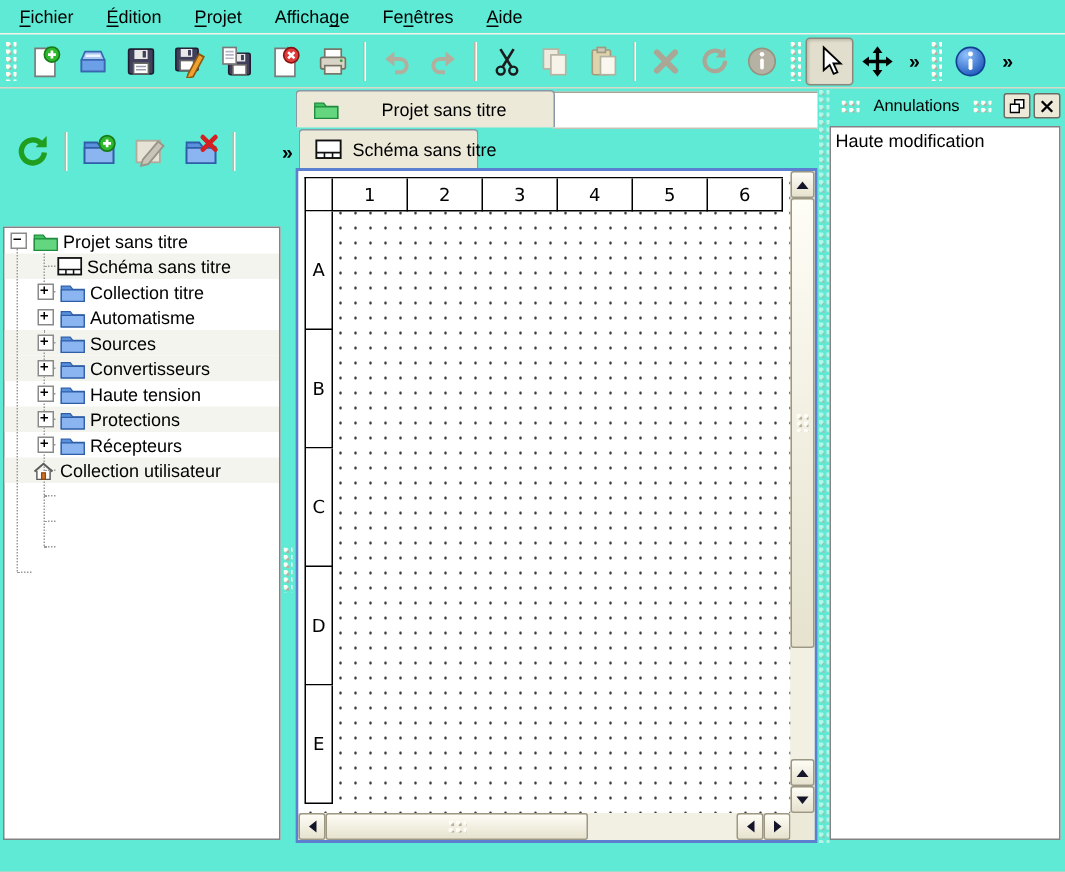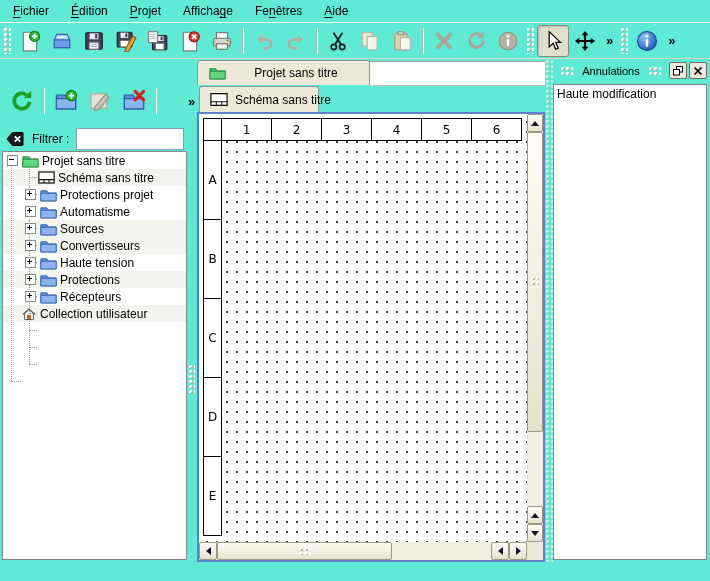--- a/index.html
+++ b/index.html
@@ -337,30 +337,20 @@
             <path d="M2 5h7l2 2.5h7V16.5H2z" fill="#5a91dd" stroke="#2f5ea8"></path>
             <path d="M2 8h16v8.5H2z" fill="#8ab5f0" stroke="#2f5ea8"></path>
             <path d="M11 2l7 7M18 2l-7 7" stroke="#d42020" stroke-width="2.6" stroke-linecap="round"></path>
           </svg>
         </span>
       </div>
       <div class="tb-sep"></div>
       <div class="tb-overflow" style="margin-left: 22px;">»</div>
     </div>
 
-  <div class="filter-row">
-    <span class="icon" style="width:20px;height:20px;" id="filter-clear">
-        <svg width="20" height="20" viewBox="0 0 20 20">
-          <path d="M7.5 3.5h9.5a1 1 0 0 1 1 1v11a1 1 0 0 1-1 1H7.5L2 10z" fill="#1a1a1a" stroke="#000"></path>
-          <path d="M9.8 7.3l5.4 5.4M15.2 7.3l-5.4 5.4" stroke="#fff" stroke-width="1.7"></path>
-        </svg>
-      </span>
-    <span>Filtrer :</span>
-    <input class="filter-input" type="text" value="" style="">
-  </div>
 
   <div class="tree">
     <div class="tree-inner" id="tree-inner">
         <div class="tree-row" style="padding-left: 4px;">
           <span class="expander">
             <span class="exp-h"></span>
           </span>
           <span class="ticon">
             <span class="icon" style="width:17px;height:16px">
               <svg width="17" height="14" viewBox="0 0 20 16">
@@ -389,21 +379,21 @@
             <span class="exp-v"></span>
           </span>
           <span class="ticon">
             <span class="icon" style="width:17px;height:16px">
               <svg width="17" height="14" viewBox="0 0 20 16">
                 <path d="M1 3h7l2 2.5h9V15H1z" fill="#5a91dd" stroke="#2f5ea8"></path>
                 <path d="M1 6h18v9H1z" fill="#8ab5f0" stroke="#2f5ea8"></path>
               </svg>
             </span>
           </span>
-          <span class="tlabel">Protections projet</span>
+          <span class="tlabel">Collection titre</span>
         </div>
         <div class="tree-row" style="padding-left: 22px;">
           <span class="expander">
             <span class="exp-h"></span>
             <span class="exp-v"></span>
           </span>
           <span class="ticon">
             <span class="icon" style="width:17px;height:16px">
               <svg width="17" height="14" viewBox="0 0 20 16">
                 <path d="M1 3h7l2 2.5h9V15H1z" fill="#5a91dd" stroke="#2f5ea8"></path>

